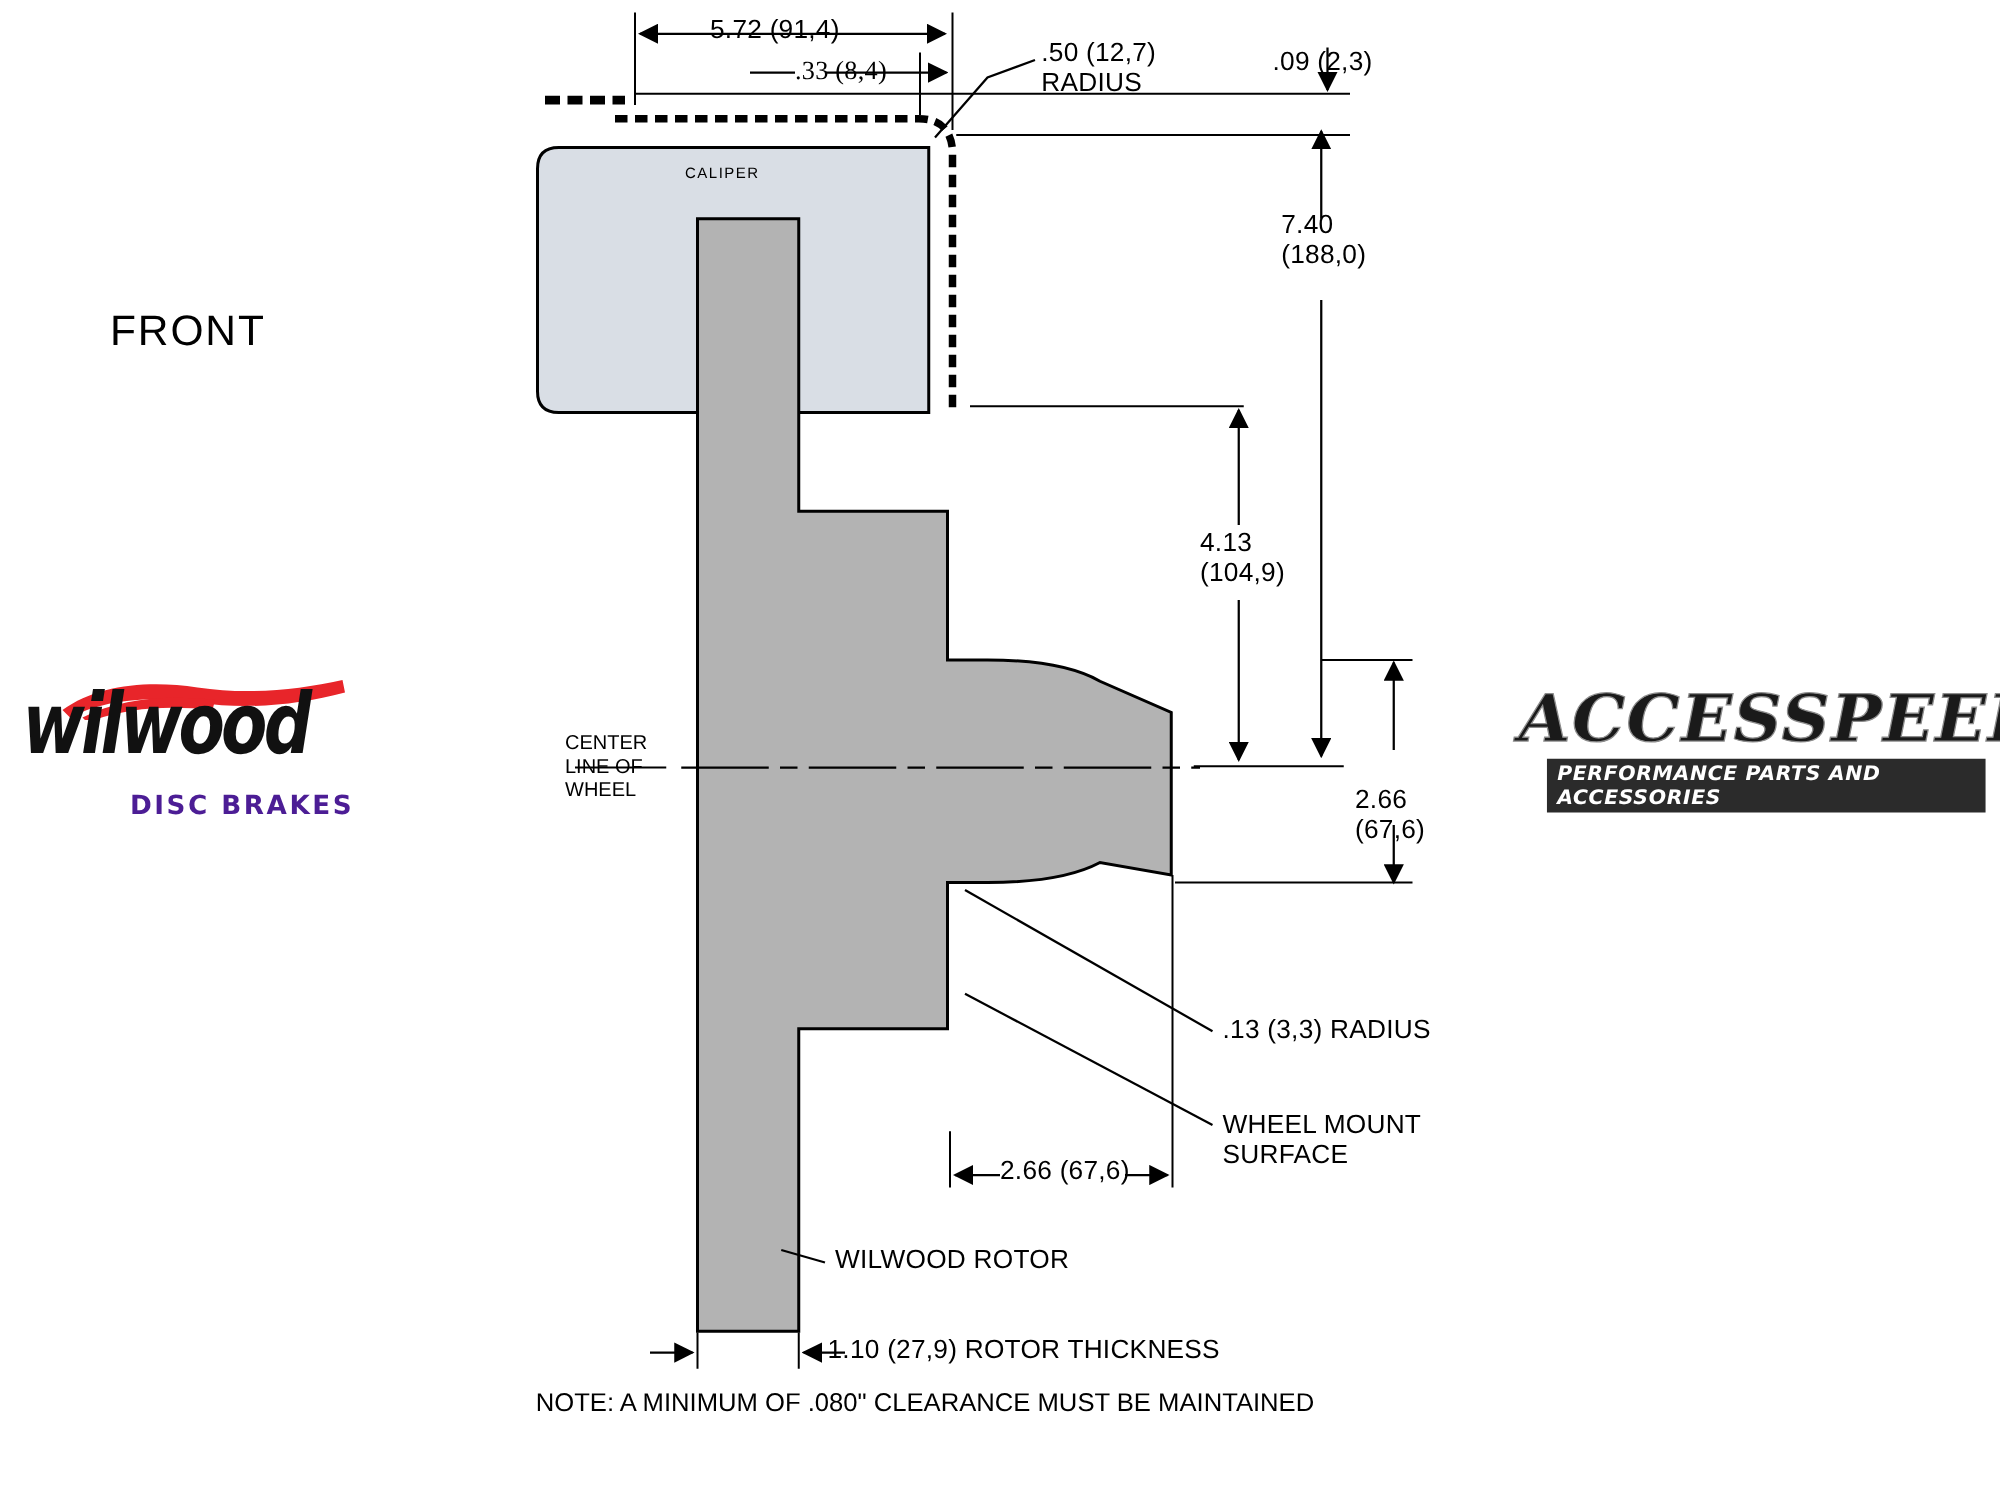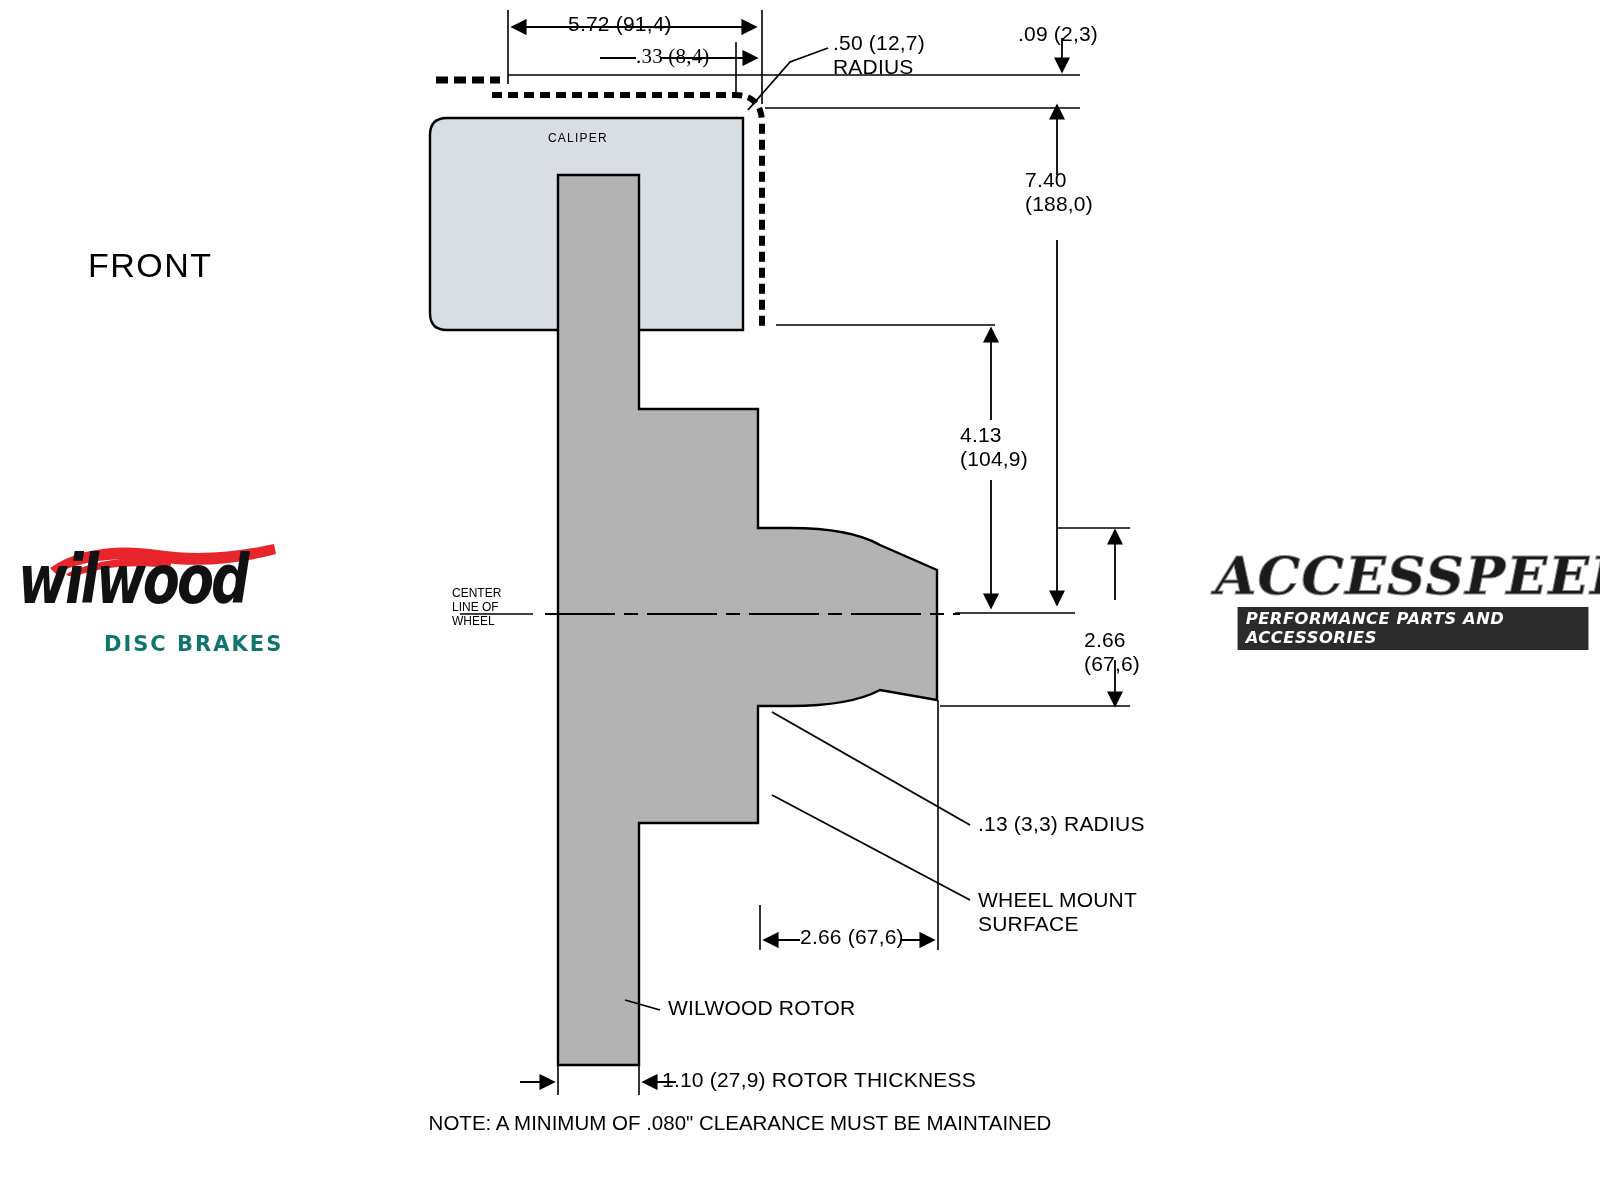--- a/index.html
+++ b/index.html
@@ -44,21 +44,21 @@
   }
   .front-label {
     font-size: 34px;
     letter-spacing: 1.5px;
   }
   .caliper-label {
     font-size: 12px;
     letter-spacing: 1.2px;
   }
   .center-label {
-    font-size: 12px;
+    font-size: 16px;
     line-height: 1.18;
   }
   
   #wilwood-logo {
     position: absolute;
     left: 18px;
     top: 540px;
     width: 310px;
     height: 120px;
   }
@@ -78,21 +78,21 @@
     transform-origin: left top;
   }
   #wilwood-logo .ww-sub {
     position: absolute;
     left: 86px;
     top: 92px;
     font-family: "DejaVu Sans", sans-serif;
     font-weight: bold;
     font-size: 21px;
     letter-spacing: 2px;
-    color: #0f766e;
+    color: #4c1d95;
   }
   #wilwood-logo .ww-swoosh {
     position: absolute;
     left: 30px;
     top: 2px;
     width: 230px;
     height: 34px;
   }
   
   #accesspeed-logo {
@@ -253,21 +253,21 @@
 
   <div class="lbl caliper-label" style="left:548px; top:132px;">CALIPER</div>
 
   <div class="lbl dim" style="left:568px; top:12px;">5.72 (91,4)</div>
 
   <div class="lbl dim" style="left:636px; top:45px;font-family:Liberation Serif, serif;">.33 (8,4)</div>
 
   <div class="lbl dim" style="left:833px; top:31px;">.50 (12,7)
 RADIUS</div>
 
-  <div class="lbl dim" style="left:1018px; top:22px;">.09 (2,3)</div>
+  <div class="lbl dim" style="left:1018px; top:38px;">.09 (2,3)</div>
 
   <div class="lbl dim" style="left:1025px; top:168px;">7.40
 (188,0)</div>
 
   <div class="lbl dim" style="left:960px; top:423px;">4.13
 (104,9)</div>
 
   <div class="lbl dim" style="left:1084px; top:628px;">2.66
 (67,6)</div>
 

